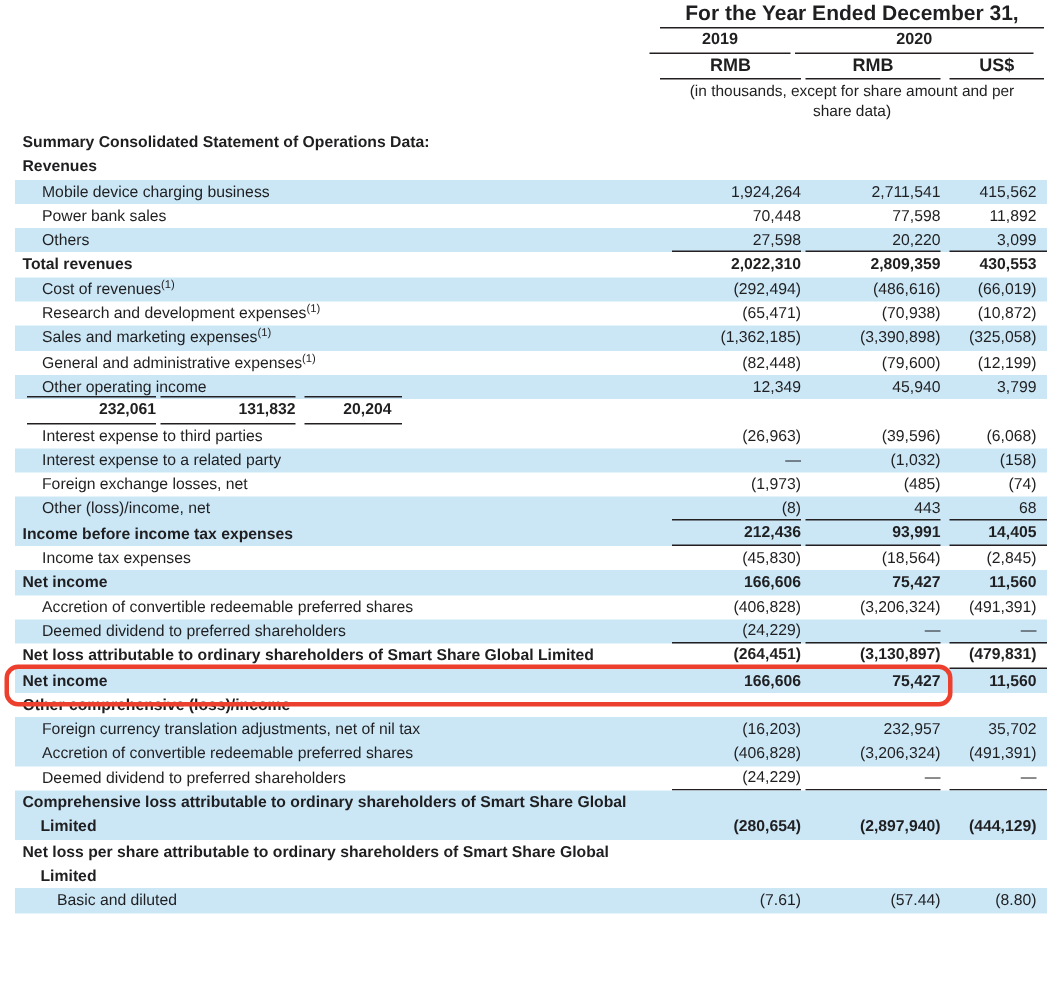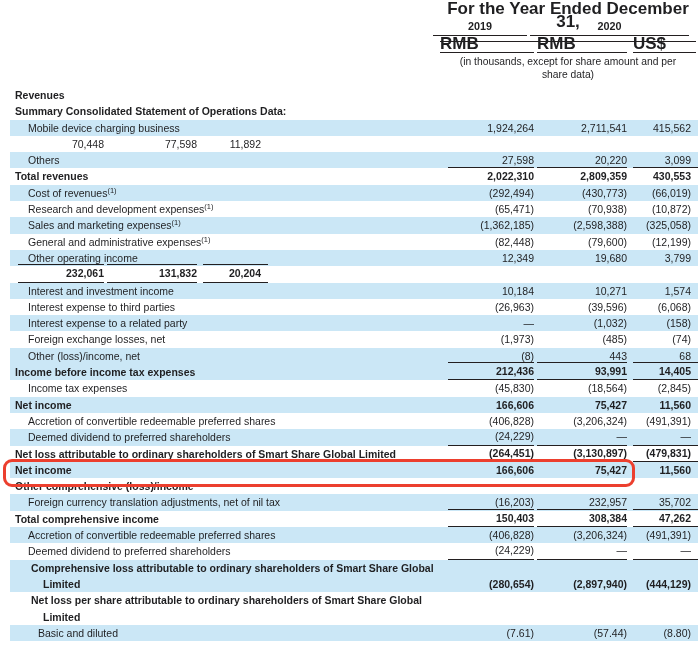--- a/index.html
+++ b/index.html
@@ -10,45 +10,45 @@
     color:#1f1f21;
     position:relative;
     overflow:hidden;
     -webkit-font-smoothing:antialiased;
   }
   .page{position:absolute;inset:0;}
 
   
   .hdr-title{
     position:absolute;left:440px;top:2px;width:256px;
-    text-align:center;font-size:17px;font-weight:700;line-height:13px;
+    text-align:center;font-size:14px;font-weight:700;line-height:13px;
     border-bottom:1.4px solid var(--rule,#231f20);
-    padding-bottom:13px;
+    padding-bottom:3px;
   }
   .hdr-years{position:absolute;left:433px;top:20px;width:256px;display:flex;}
   .hy1{width:94px;text-align:center;font-size:10.8px;font-weight:700;line-height:13px;
        border-bottom:1.4px solid var(--rule,#231f20);padding-bottom:2px;}
   .hy2{flex:1;margin-left:3px;text-align:center;font-size:10.8px;font-weight:700;line-height:13px;
        border-bottom:1.4px solid var(--rule,#231f20);padding-bottom:2px;}
   .hdr-cur{position:absolute;left:440px;top:37px;width:256px;display:flex;}
-  .hc{font-size:17px;font-weight:700;line-height:13px;
+  .hc{text-align:center;font-size:12px;font-weight:700;line-height:13px;
       border-bottom:1.4px solid var(--rule,#231f20);padding-bottom:2px;}
   .hc1{width:94px;}
   .hc2{width:90px;margin-left:3px;}
   .hc3{flex:1;margin-left:6px;}
   .hdr-note{
     position:absolute;left:448px;top:55px;width:240px;
     text-align:center;font-size:10.3px;line-height:13px;
   }
 
   
   .tbl{position:absolute;left:10px;top:87px;width:688px;}
   .row{display:flex;align-items:flex-end;height:16.3px;position:relative;}
   .row.stripe{background:var(--stripe,#cbe7f6);align-items:flex-end;}
-  .row.h2{height:32.6px;padding-left:16px;}
+  .row.h2{height:32.6px;}
   .lbl{flex:1;min-width:0;font-size:10.5px;line-height:16.3px;white-space:nowrap;overflow:visible;}
   .lbl .l{line-height:16.3px;}
   .ind0{padding-left:5px;}
   .ind1{padding-left:18px;}
   .ind2{padding-left:28px;}
   .ind0 .l2{padding-left:12px;}
   .bold{font-weight:700;}
   sup{font-size:7.5px;line-height:0;vertical-align:4px;font-weight:400;}
   .val{font-size:10.5px;text-align:right;}
   .v1{width:94px;}
@@ -86,56 +86,57 @@
   <div class="hdr-cur">
     <div class="hc hc1">RMB</div>
     <div class="hc hc2">RMB</div>
     <div class="hc hc3">US$</div>
   </div>
 
   <div class="hdr-note">(in thousands, except for share amount and per share data)</div>
 
   <div class="tbl">
       <div class="row">
+        <div class="lbl ind0 bold">Summary Consolidated Statement of Operations Data:</div>
+        <div class="val v1 bold">
+          <div class="cell"></div>
+        </div>
+        <div class="val v2 bold">
+          <div class="cell"></div>
+        </div>
+        <div class="val v3 bold">
+          <div class="cell"></div>
+        </div>
+      </div>
+      <div class="row">
         <div class="lbl ind0 bold">Revenues</div>
         <div class="val v1 bold">
           <div class="cell"></div>
         </div>
         <div class="val v2 bold">
           <div class="cell"></div>
         </div>
         <div class="val v3 bold">
           <div class="cell"></div>
         </div>
       </div>
-      <div class="row">
-        <div class="lbl ind0 bold">Summary Consolidated Statement of Operations Data:</div>
-        <div class="val v1 bold">
-          <div class="cell"></div>
-        </div>
-        <div class="val v2 bold">
-          <div class="cell"></div>
-        </div>
-        <div class="val v3 bold">
-          <div class="cell"></div>
-        </div>
-      </div>
       <div class="row stripe">
         <div class="lbl ind1">Mobile device charging business</div>
         <div class="val v1">
           <div class="cell">1,924,264</div>
         </div>
         <div class="val v2">
           <div class="cell">2,711,541</div>
         </div>
         <div class="val v3">
           <div class="cell">415,562</div>
         </div>
       </div>
       <div class="row">
+        <div class="lbl ind1">Power bank sales</div>
         <div class="val v1">
           <div class="cell">70,448</div>
         </div>
         <div class="val v2">
           <div class="cell">77,598</div>
         </div>
         <div class="val v3">
           <div class="cell">11,892</div>
         </div>
       </div>
@@ -162,21 +163,21 @@
         <div class="val v3 bold">
           <div class="cell bt">430,553</div>
         </div>
       </div>
       <div class="row stripe">
         <div class="lbl ind1">Cost of revenues<sup>(1)</sup></div>
         <div class="val v1">
           <div class="cell">(292,494)</div>
         </div>
         <div class="val v2">
-          <div class="cell">(430,773)</div>
+          <div class="cell">(486,616)</div>
         </div>
         <div class="val v3">
           <div class="cell">(66,019)</div>
         </div>
       </div>
       <div class="row">
         <div class="lbl ind1">Research and development expenses<sup>(1)</sup></div>
         <div class="val v1">
           <div class="cell">(65,471)</div>
         </div>
@@ -186,21 +187,21 @@
         <div class="val v3">
           <div class="cell">(10,872)</div>
         </div>
       </div>
       <div class="row stripe">
         <div class="lbl ind1">Sales and marketing expenses<sup>(1)</sup></div>
         <div class="val v1">
           <div class="cell">(1,362,185)</div>
         </div>
         <div class="val v2">
-          <div class="cell">(2,598,388)</div>
+          <div class="cell">(3,390,898)</div>
         </div>
         <div class="val v3">
           <div class="cell">(325,058)</div>
         </div>
       </div>
       <div class="row">
         <div class="lbl ind1">General and administrative expenses<sup>(1)</sup></div>
         <div class="val v1">
           <div class="cell">(82,448)</div>
         </div>
@@ -210,49 +211,37 @@
         <div class="val v3">
           <div class="cell">(12,199)</div>
         </div>
       </div>
       <div class="row stripe">
         <div class="lbl ind1">Other operating income</div>
         <div class="val v1">
           <div class="cell">12,349</div>
         </div>
         <div class="val v2">
-          <div class="cell">19,680</div>
+          <div class="cell">45,940</div>
         </div>
         <div class="val v3">
           <div class="cell">3,799</div>
         </div>
       </div>
       <div class="row">
         <div class="val v1 bold">
           <div class="cell bt bb">232,061</div>
         </div>
         <div class="val v2 bold">
           <div class="cell bt bb">131,832</div>
         </div>
         <div class="val v3 bold">
           <div class="cell bt bb">20,204</div>
         </div>
       </div>
-      <div class="row stripe">
-        <div class="lbl ind1">Interest and investment income</div>
-        <div class="val v1">
-          <div class="cell">10,184</div>
-        </div>
-        <div class="val v2">
-          <div class="cell">10,271</div>
-        </div>
-        <div class="val v3">
-          <div class="cell">1,574</div>
-        </div>
-      </div>
       <div class="row">
         <div class="lbl ind1">Interest expense to third parties</div>
         <div class="val v1">
           <div class="cell">(26,963)</div>
         </div>
         <div class="val v2">
           <div class="cell">(39,596)</div>
         </div>
         <div class="val v3">
           <div class="cell">(6,068)</div>
@@ -394,32 +383,20 @@
       <div class="row stripe">
         <div class="lbl ind1">Foreign currency translation adjustments, net of nil tax</div>
         <div class="val v1">
           <div class="cell">(16,203)</div>
         </div>
         <div class="val v2">
           <div class="cell">232,957</div>
         </div>
         <div class="val v3">
           <div class="cell">35,702</div>
-        </div>
-      </div>
-      <div class="row">
-        <div class="lbl ind0 bold">Total comprehensive income</div>
-        <div class="val v1 bold">
-          <div class="cell bt bb">150,403</div>
-        </div>
-        <div class="val v2 bold">
-          <div class="cell bt bb">308,384</div>
-        </div>
-        <div class="val v3 bold">
-          <div class="cell bt bb">47,262</div>
         </div>
       </div>
       <div class="row stripe">
         <div class="lbl ind1">Accretion of convertible redeemable preferred shares</div>
         <div class="val v1">
           <div class="cell">(406,828)</div>
         </div>
         <div class="val v2">
           <div class="cell">(3,206,324)</div>
         </div>

